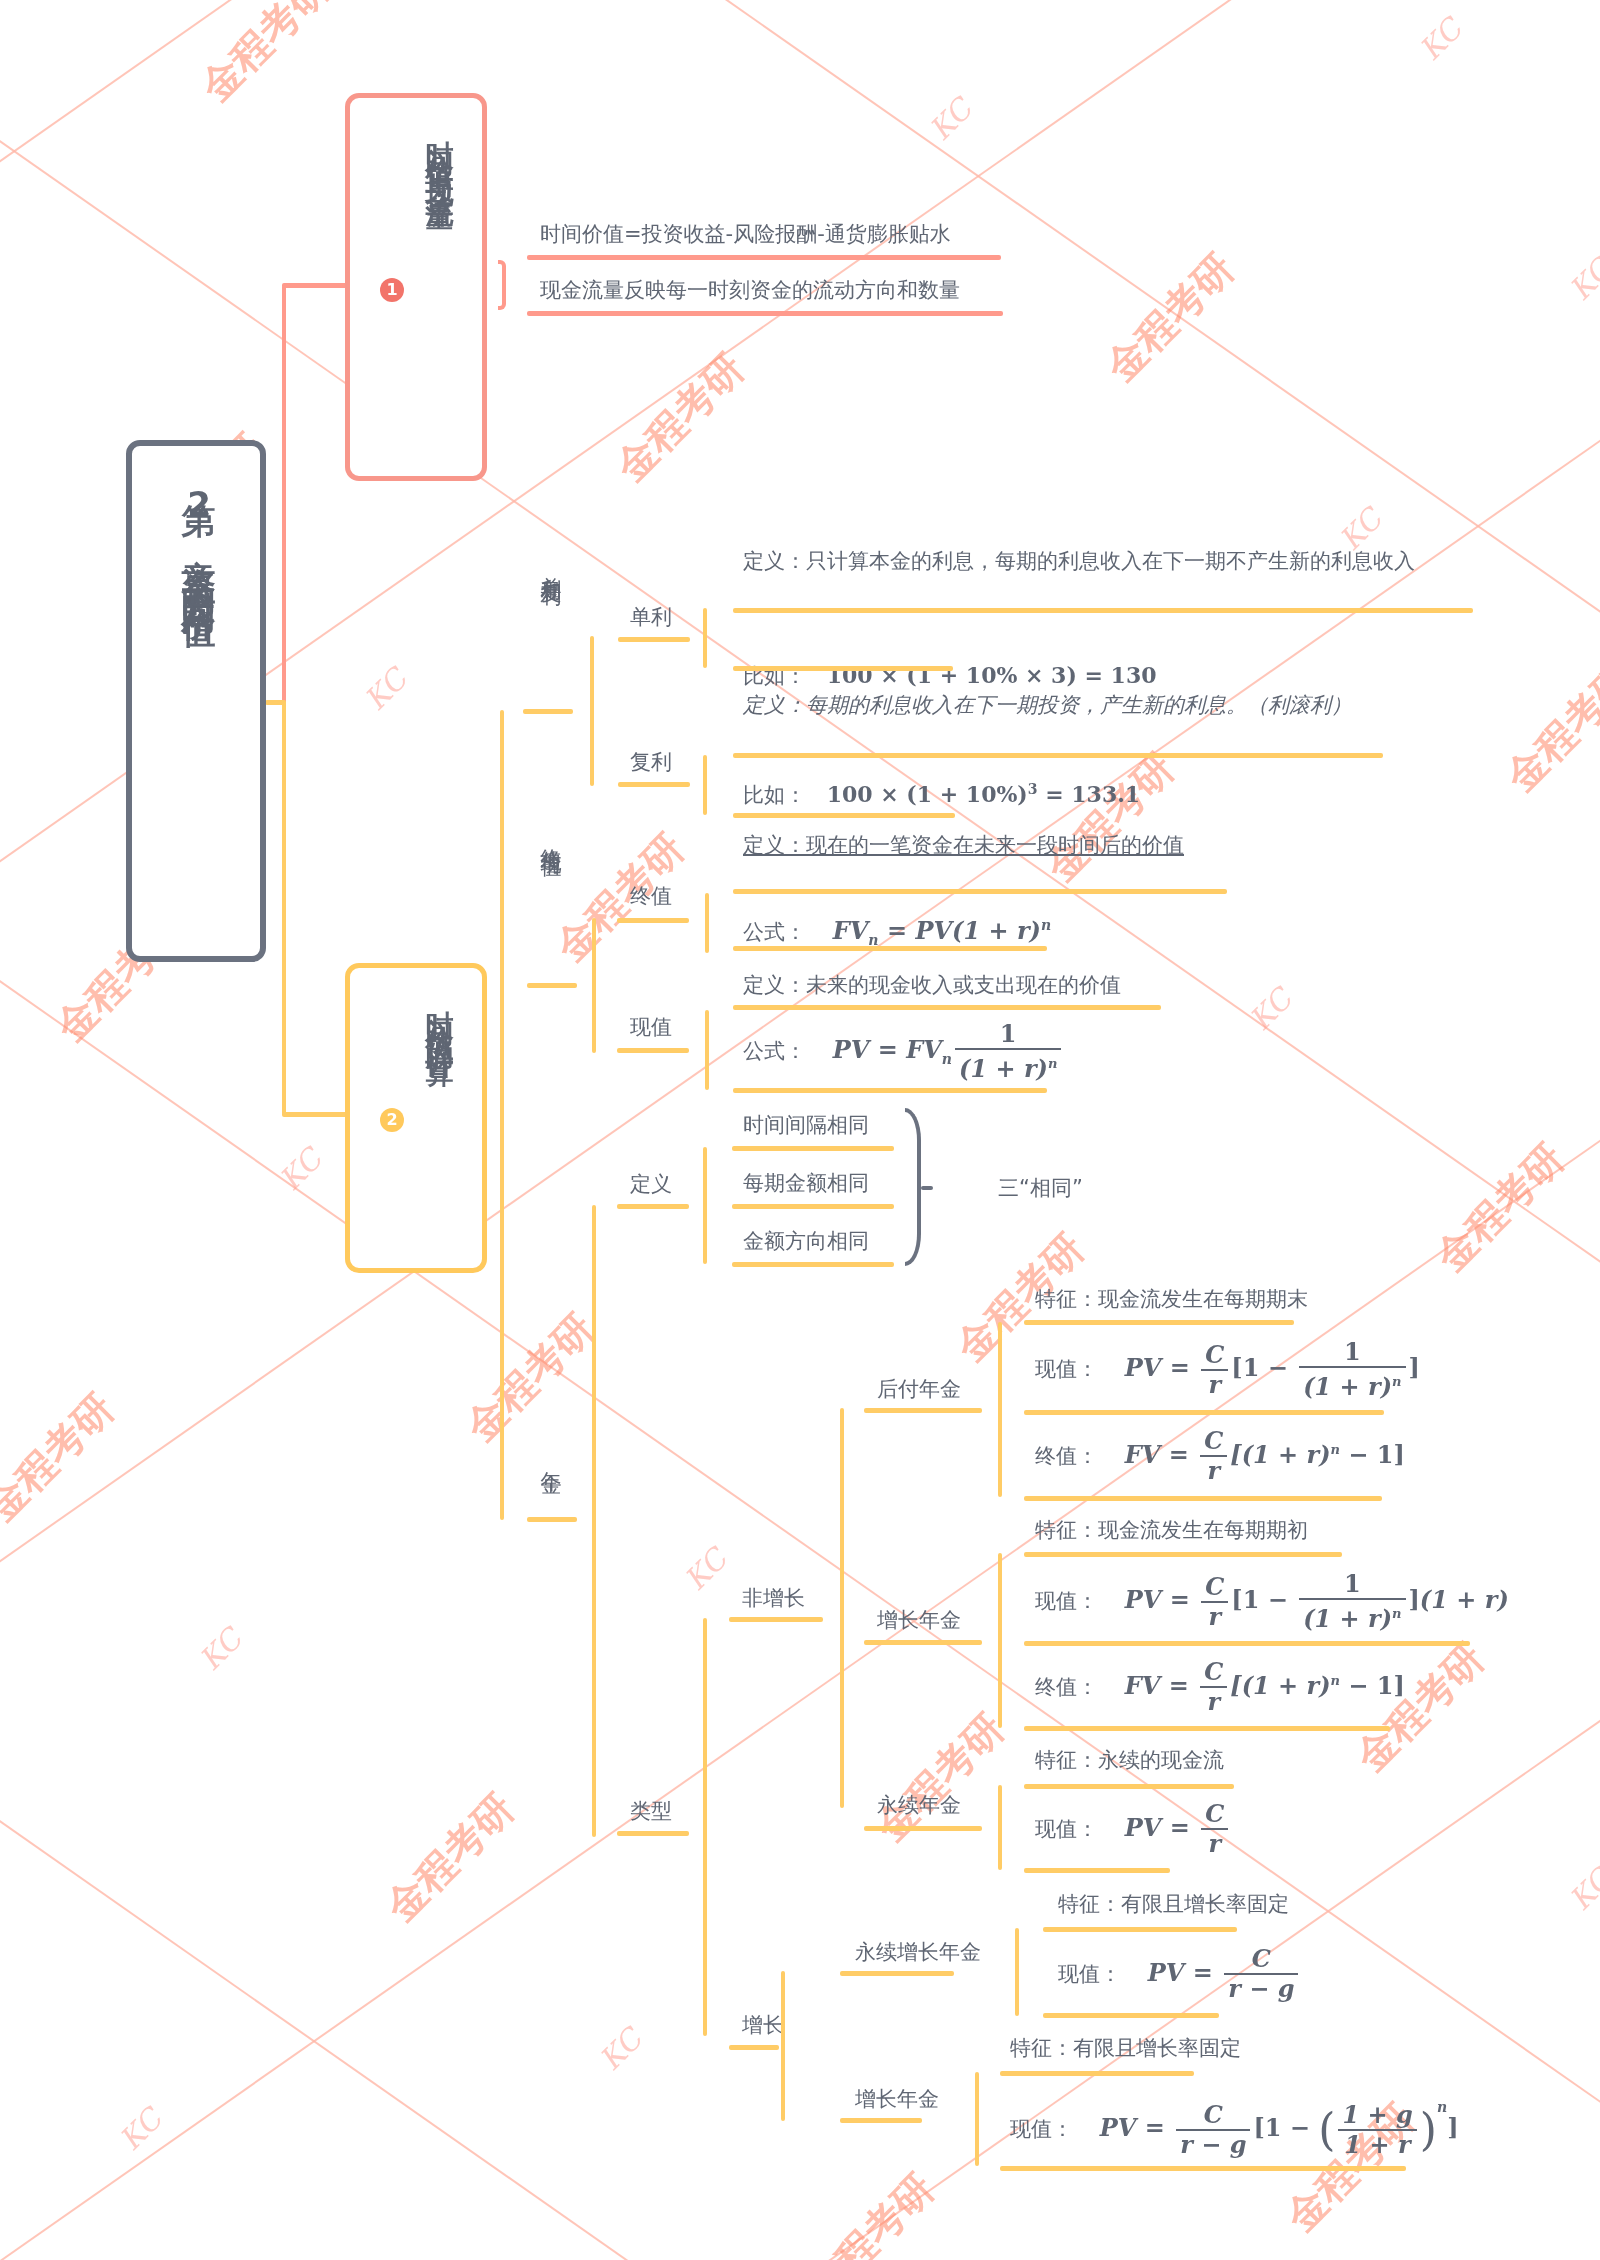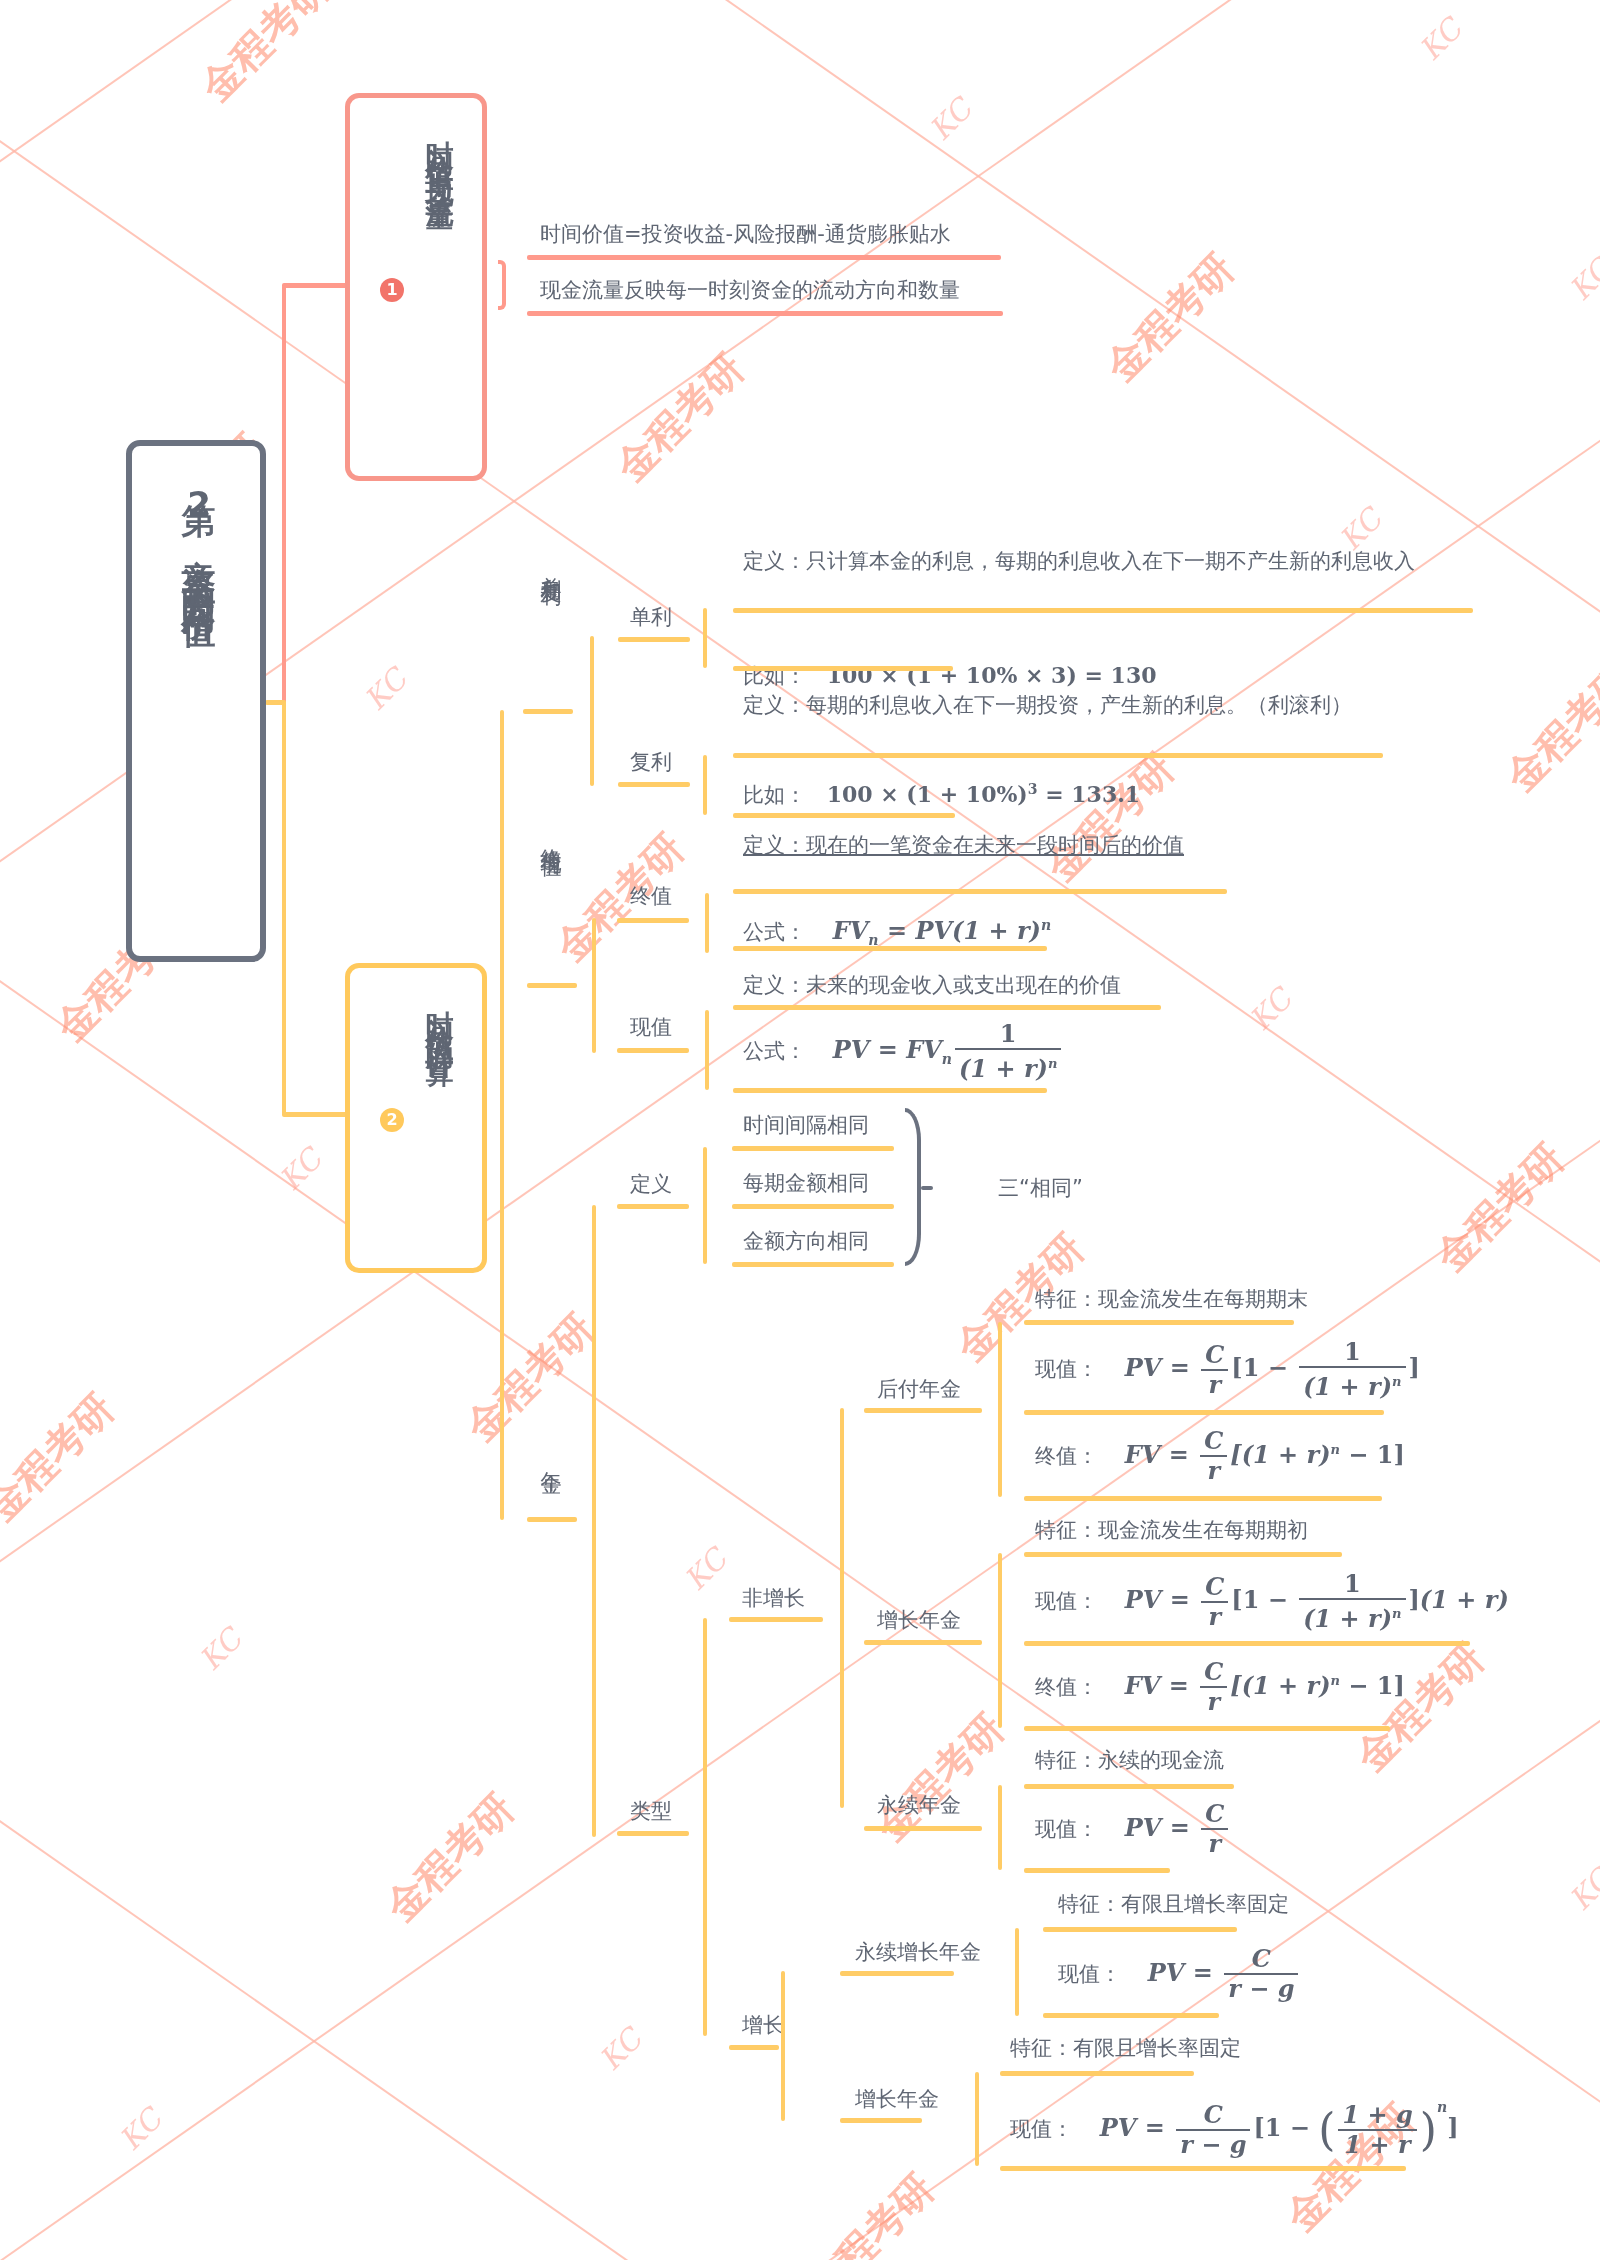--- a/index.html
+++ b/index.html
@@ -116,21 +116,21 @@
 <div class="line yel" style="left:733px;top:608px;width:740px;"></div>
 <div class="leaf" style="left:743px;top:660px;white-space:nowrap;">
   <span>比如：</span>
   <span class="math mr" style="font-size:22px;margin-left:14px;">100 × (1 + 10% × 3) = 130</span>
 </div>
 <div class="line yel" style="left:733px;top:666px;width:220px;"></div>
 
 <div class="node" style="left:630px;top:748px;">复利</div>
 <div class="line yel" style="left:618px;top:782px;width:72px;"></div>
 <div class="vline yel" style="left:703px;top:755px;height:60px;"></div>
-<div class="leaf" style="left:743px;top:690px;width:640px;">定义：每期的利息收入在下一期投资，产生新的利息。（利滚利）</div>
+<div class="leaf" style="left:743px;top:690px;width:640px;font-style:italic;">定义：每期的利息收入在下一期投资，产生新的利息。（利滚利）</div>
 <div class="line yel" style="left:733px;top:753px;width:650px;"></div>
 <div class="leaf" style="left:743px;top:774px;white-space:nowrap;">
   <span>比如：</span>
   <span class="math mr" style="font-size:22px;margin-left:14px;">100 × (1 + 10%)</span><sup class="math mr" style="font-size:14px;">3</sup><span class="math mr" style="font-size:22px;"> = 133.1</span>
 </div>
 <div class="line yel" style="left:733px;top:813px;width:222px;"></div>
 
 <div class="node vtext" style="left:537px;top:832px;font-size:21px;letter-spacing:2px;">终值与现值</div>
 <div class="line yel" style="left:527px;top:983px;width:50px;"></div>
 <div class="vline yel" style="left:592px;top:918px;height:135px;"></div>

